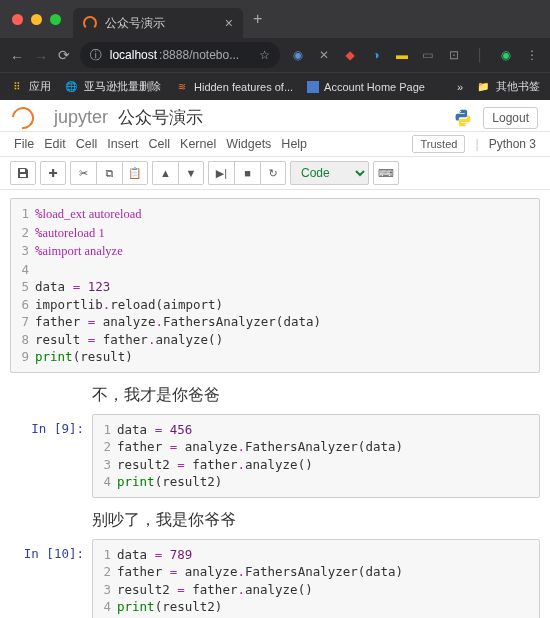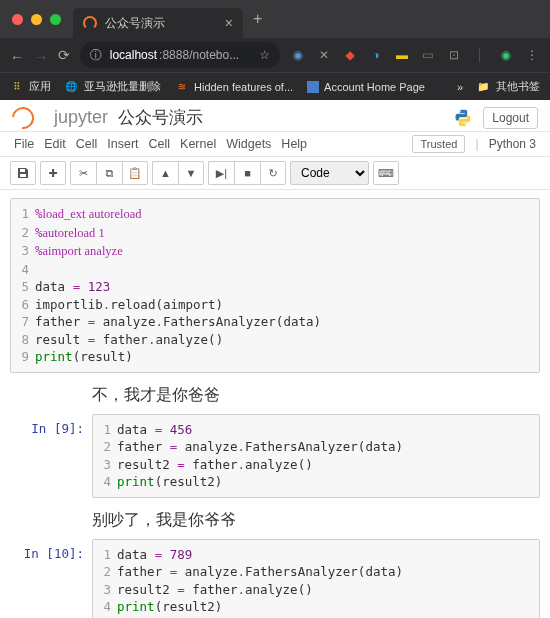--- a/index.html
+++ b/index.html
@@ -39,21 +39,21 @@
 .menubar .spacer { flex: 1; }
 .trusted { border: 1px solid #ccc; border-radius: 2px; padding: 2px 7px; font-size: 11px; color: #555; }
 .kernel { font-size: 12px; color: #555; }
 
 .toolbar { display: flex; align-items: center; padding: 4px 10px; gap: 4px; border-bottom: 1px solid #e5e5e5; }
 .tbtn { width: 26px; height: 24px; border: 1px solid #ccc; border-radius: 2px; background: #fff; display: flex; align-items: center; justify-content: center; font-size: 11px; color: #555; cursor: pointer; }
 .tgrp { display: flex; }
 .tgrp .tbtn { border-radius: 0; border-right: none; }
 .tgrp .tbtn:first-child { border-radius: 2px 0 0 2px; }
 .tgrp .tbtn:last-child { border-radius: 0 2px 2px 0; border-right: 1px solid #ccc; }
-.tsel { height: 24px; border: 1px solid #ccc; border-radius: 2px; font-size: 12px; padding: 0 22px 0 6px; color: #000000; }
+.tsel { height: 24px; border: 1px solid #ccc; border-radius: 2px; font-size: 12px; padding: 0 22px 0 6px; color: #15803d; }
 
 
 .nb { padding: 8px 10px 20px; }
 .cell { display: flex; margin-bottom: 6px; }
 .prompt { width: 82px; text-align: right; padding: 7px 8px 0 0; font-family: "Menlo", monospace; font-size: 12.5px; color: #303f9f; }
 .code-outer { flex: 1; background: #f7f7f7; border: 1px solid #cfcfcf; border-radius: 2px; padding: 6px 0; }
 .cline { display: flex; font-family: "Menlo", monospace; font-size: 12.5px; line-height: 1.4; }
 .lineno { width: 24px; text-align: right; color: #999; padding-right: 6px; user-select: none; }
 .lcode { white-space: pre; color: #333; }
 .output { font-family: "Menlo", monospace; font-size: 16px; color: #333; padding: 6px 0 2px 0; }

